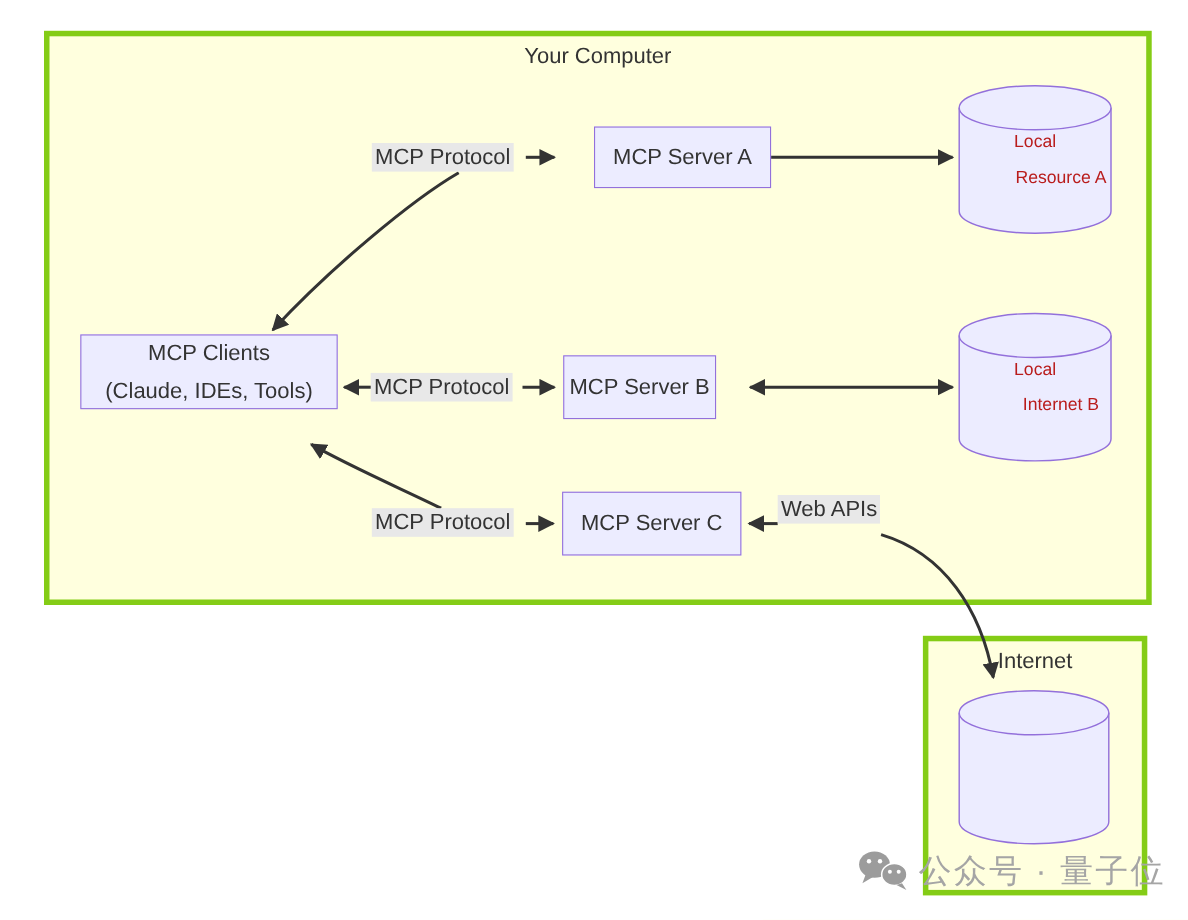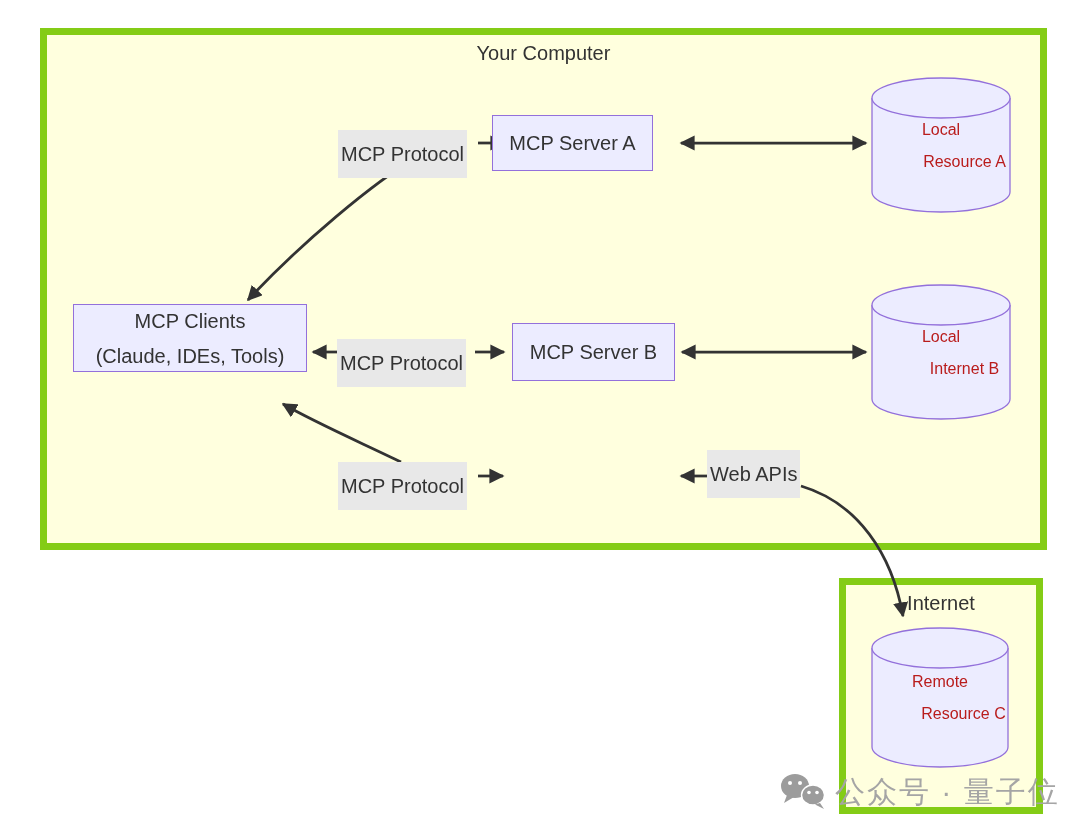--- a/index.html
+++ b/index.html
@@ -12,21 +12,21 @@
     position: relative;
     width: 1080px;
     height: 836px;
     background: #ffffff;
     overflow: hidden;
     color: #333333;
   }
   .cluster {
     position: absolute;
     background: #ffffde;
-    border: 7px solid #84cc16;
+    border: 5px solid #84cc16;
     box-sizing: border-box;
   }
   .cluster-title {
     position: absolute;
     top: 7px;
     left: 0;
     width: 100%;
     text-align: center;
     font-size: 20px;
     color: #333333;
@@ -77,21 +77,21 @@
     text-align: center;
     line-height: 1.3;
   }
   .cyl-label .nline + .nline { margin-top: 11px; margin-left: 47px; }
   .edge-label {
     position: absolute;
     background: #e8e8e8;
     color: #333333;
     font-size: 20px;
     line-height: 24px;
-    padding: 12px 3px;
+    padding: 1px 3px;
     z-index: 3;
     white-space: nowrap;
   }
   #watermark {
     position: absolute;
     left: 780px;
     top: 772px;
     display: flex;
     align-items: flex-start;
     z-index: 4;
@@ -151,43 +151,42 @@
     <path class="edge" d="M 478 476 L 503 476" marker-end="url(#arrow)"></path>
     <path class="edge" d="M 707 476 L 681 476" marker-end="url(#arrow)"></path>
     <path class="edge" d="M 801 486 C 858 503 892 554 903 616" marker-end="url(#arrow)"></path>
   </svg>
 
   <div class="node clients-box" style="left:73px; top:304px; width:234px; height:68px;">
     <span class="nline">MCP Clients</span>
     <span class="nline">(Claude, IDEs, Tools)</span>
   </div>
 
-  <div class="node" style="left:492px; top:115px; width:161px; height:56px;">
+  <div class="node" style="left:540px; top:115px; width:161px; height:56px;">
     <span class="nline">MCP Server A</span>
   </div>
 
-  <div class="node" style="left:512px; top:323px; width:163px; height:58px;">
+  <div class="node" style="left:512px; top:323px; width:139px; height:58px;">
     <span class="nline">MCP Server B</span>
   </div>
 
+  <div class="node" style="left:511px; top:447px; width:163px; height:58px;">
+    <span class="nline">MCP Server C</span>
+  </div>
 
   <div class="cyl-label" style="left:872px; top:90px; width:138px; height:112px;">
     <span class="nline">Local</span>
     <span class="nline">Resource A</span>
   </div>
 
   <div class="cyl-label" style="left:872px; top:297px; width:138px; height:112px;">
     <span class="nline">Local</span>
     <span class="nline">Internet B</span>
   </div>
 
-  <div class="cyl-label" style="left:872px; top:640px; width:136px; height:116px;">
-    <span class="nline">Remote</span>
-    <span class="nline">Resource C</span>
-  </div>
 
   <div class="edge-label" style="left:338px; top:130px;">MCP Protocol</div>
 
   <div class="edge-label" style="left:337px; top:339px;">MCP Protocol</div>
 
   <div class="edge-label" style="left:338px; top:462px;">MCP Protocol</div>
 
   <div class="edge-label" style="left:707px; top:450px;">Web APIs</div>
 
   <div id="watermark">

